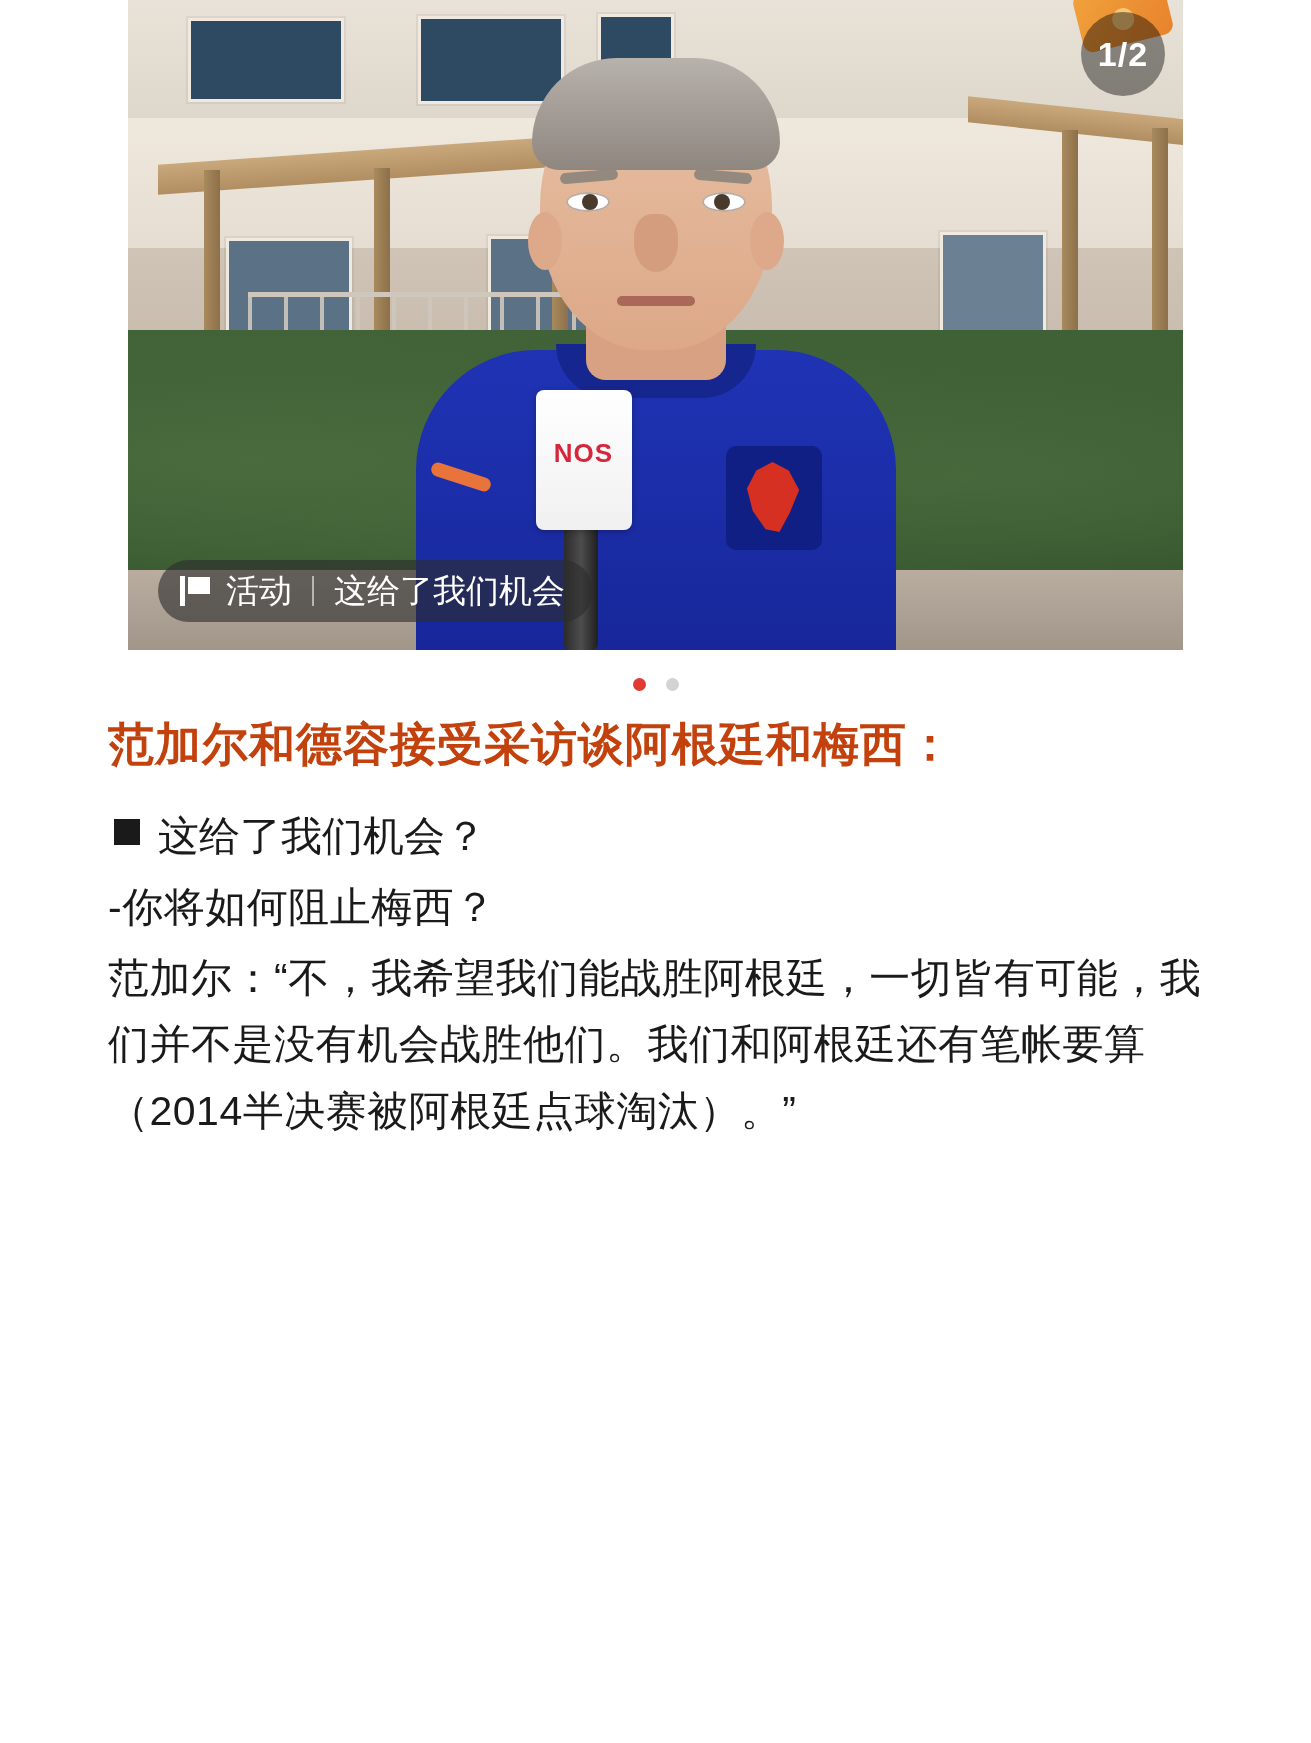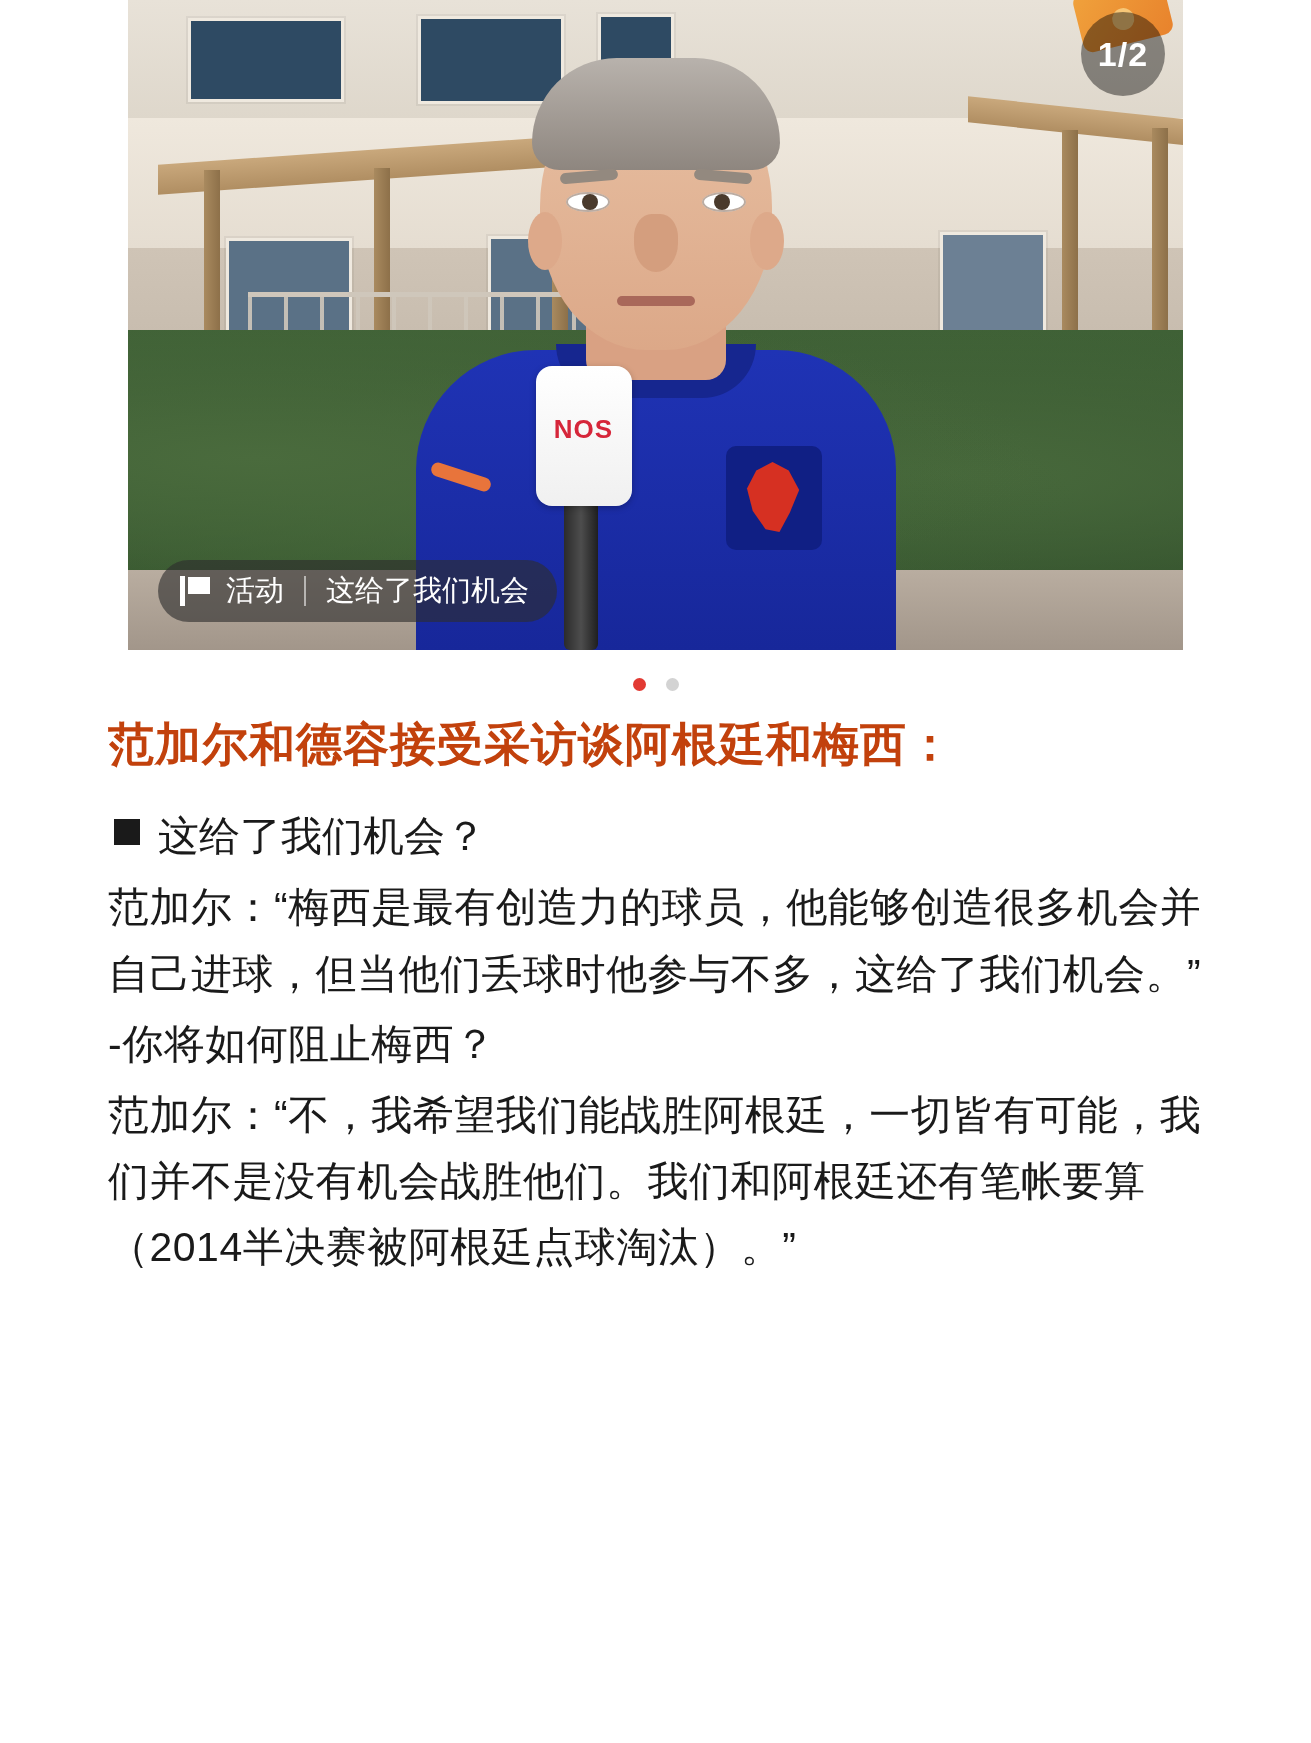--- a/index.html
+++ b/index.html
@@ -234,24 +234,24 @@
   
   .mic-stick {
     position: absolute;
     left: 168px; bottom: 0;
     width: 34px; height: 170px;
     background: linear-gradient(90deg, #2b2b2b, #4d4d4d 50%, #1f1f1f);
     border-radius: 6px;
   }
   .mic-head {
     position: absolute;
-    left: 140px; bottom: 144px;
+    left: 140px; bottom: 120px;
     width: 96px; height: 140px;
     background: linear-gradient(180deg, #ffffff 0%, #f0f0f0 100%);
-    border-radius: 16px;
+    border-radius: 8px;
     box-shadow: 0 2px 6px rgba(0,0,0,0.25);
   }
   .mic-label {
     position: absolute;
     left: 0; right: 0; top: 48px;
     text-align: center;
     font-family: "Liberation Sans", sans-serif;
     font-weight: bold;
     font-size: 26px;
     letter-spacing: 1px;
@@ -299,21 +299,21 @@
     position: absolute;
     left: 30px;
     bottom: 28px;
     height: 62px;
     display: flex;
     align-items: center;
     padding: 0 28px 0 22px;
     background: rgba(45,45,45,0.62);
     border-radius: 31px;
     color: #ffffff;
-    font-size: 29px;
+    font-size: 33px;
   }
   .tag-icon {
     display: inline-block;
     width: 30px;
     height: 30px;
     margin-right: 16px;
     position: relative;
   }
   .tag-icon::before {
     content: "";
@@ -459,18 +459,17 @@
   </div>
 
   <div class="article">
     <h1 class="headline">范加尔和德容接受采访谈阿根廷和梅西：</h1>
 
     <div class="q-line">
       <span class="square"></span>
       <span>这给了我们机会？</span>
     </div>
 
-    <p class="para">范加尔：“梅西是最有创造力的球员，他能够创造很多机会并自己进球，但当他们丢球时他参与不多，这给了我们机会。”</p>
     <p class="para">-你将如何阻止梅西？</p>
     <p class="para">范加尔：“不，我希望我们能战胜阿根廷，一切皆有可能，我们并不是没有机会战胜他们。我们和阿根廷还有笔帐要算（2014半决赛被阿根廷点球淘汰）。”</p>
   </div>
 
 </div>
 
 </body></html>

